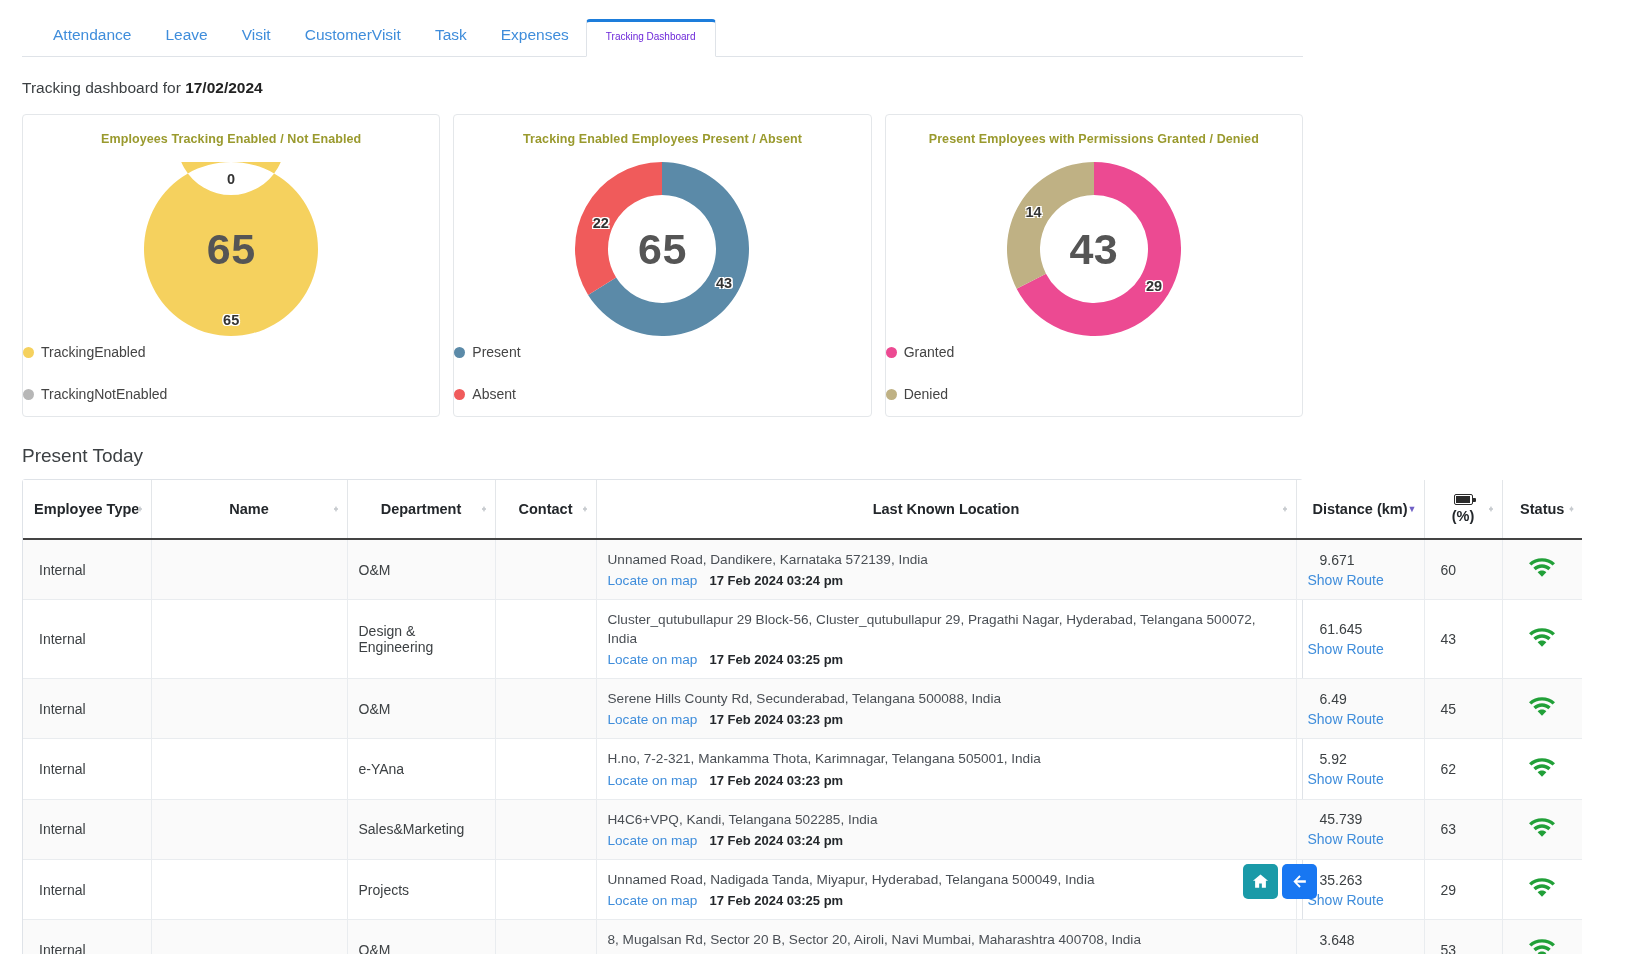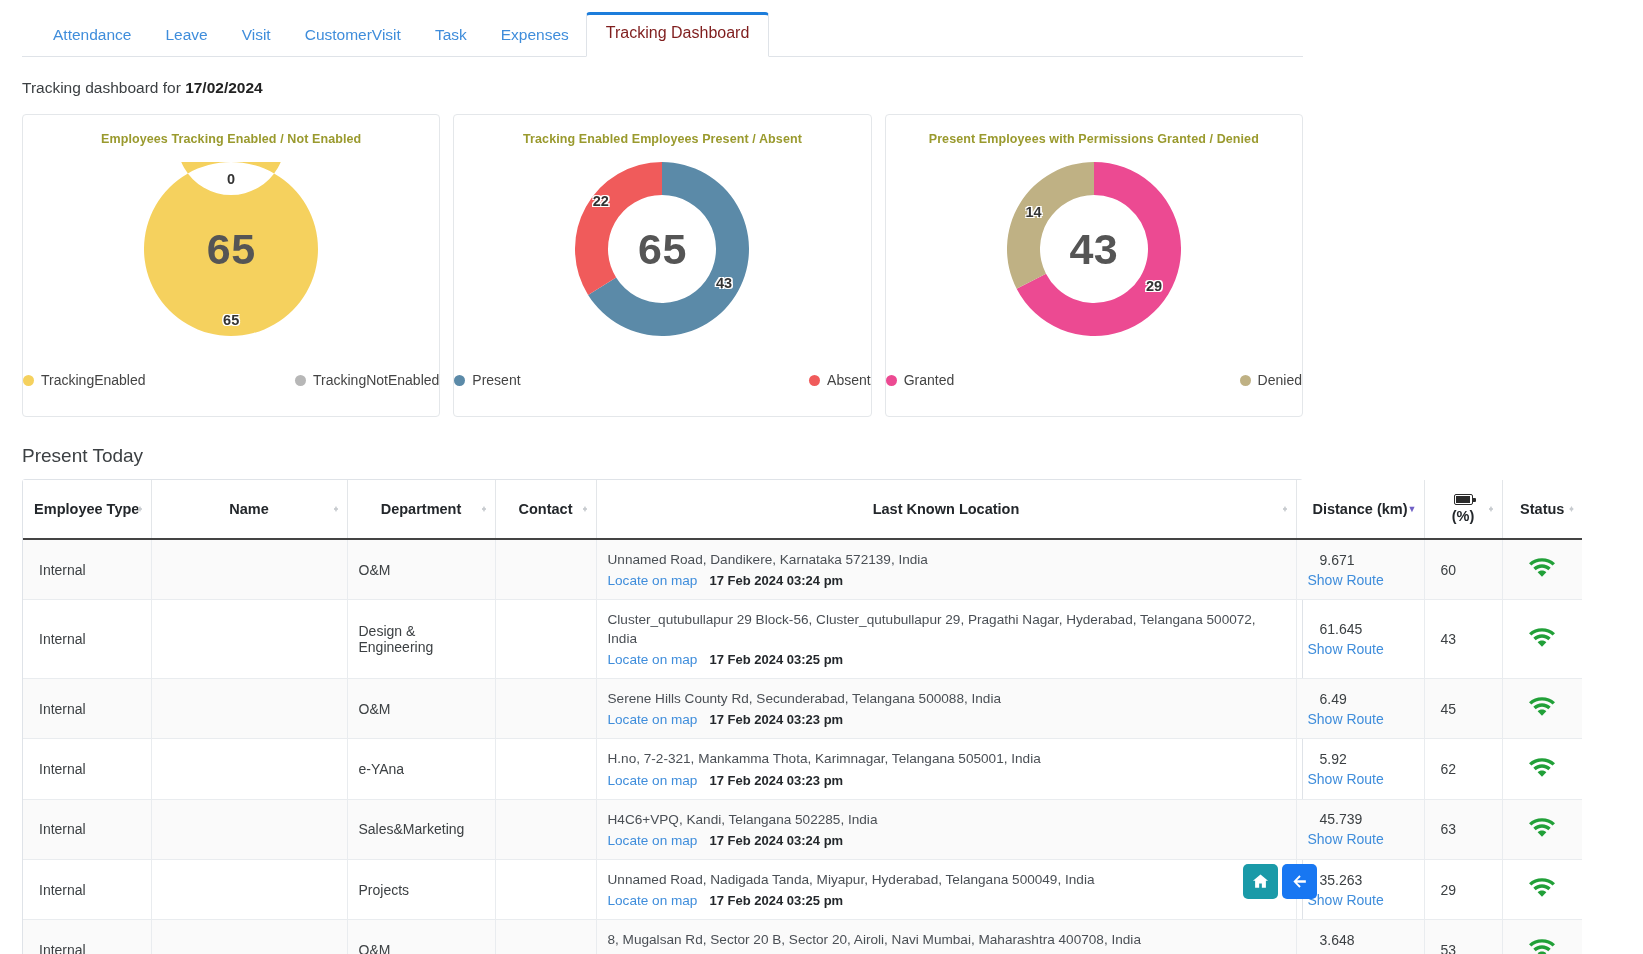--- a/index.html
+++ b/index.html
@@ -24,29 +24,29 @@
   }
   .tab {
     font-size: 15.5px;
     color: #3f8ddb;
     padding: 10px 17px 13px 17px;
     cursor: pointer;
     white-space: nowrap;
     line-height: 1.1;
   }
   .tab.active {
-    color: #7f1d1d;
+    color: #6d28d9;
     background: #fff;
     border: 1px solid #dfe3e8;
     border-bottom: 1px solid #fff;
     border-top: 3px solid #1d7ddb;
     border-radius: 4px 4px 0 0;
     margin-bottom: -1px;
     padding: 9px 19px 14px 19px;
-    font-size: 16px;
+    font-size: 10px;
   }
 
   
   .subtitle {
     font-size: 15.5px;
     color: #3c4043;
     margin: 22px 0 0 22px;
   }
   .subtitle b { font-weight: bold; color:#222; }
 
@@ -86,22 +86,23 @@
   }
   .slice-label {
     position:absolute;
     font-size: 14.5px;
     font-weight: bold;
     color: #333;
     text-shadow: -1.4px -1.4px 0 #fff, 1.4px -1.4px 0 #fff, -1.4px 1.4px 0 #fff, 1.4px 1.4px 0 #fff;
     white-space: nowrap;
   }
   .legend {
-    display:flex; justify-content:space-between; gap: 26px;
-    margin-top: 36px;
+    display:flex; justify-content:flex-start; gap: 26px;
+    margin-top: 8px;
+    flex-direction: column;
   }
   .legend-item { display:flex; align-items:center; gap:7px; font-size:14px; color:#444; cursor:pointer; }
   .legend-dot { width:11px; height:11px; border-radius:50%; display:block; }
 
   
   .section-title {
     font-size: 19px;
     color: #3c4043;
     margin: 28px 0 12px 22px;
   }
@@ -252,21 +253,21 @@
       </div>
       <div class="card">
         <div class="card-title">Tracking Enabled Employees Present / Absent</div>
         <div class="donut-wrap">
           <svg class="donut" viewBox="0 0 174 174">
             <path d="M 87 0 A 87 87 0 1 1 13.09628964442767 132.90470123723355 L 41.12873150343786 115.49257318173116 A 54 54 0 1 0 87 33 Z" fill="#5b8aa8"></path>
             <path d="M 13.09628964442767 132.90470123723355 A 87 87 0 0 1 86.99999999999999 0 L 86.99999999999999 33 A 54 54 0 0 0 41.12873150343786 115.49257318173116 Z" fill="#f05b5b"></path>
           </svg>
           <div class="donut-center">65</div>
           <div class="slice-label" style="left: 148.615px; top: 121.262px; transform: translate(-50%, -50%);">43</div>
-          <div class="slice-label" style="left: 25.3853px; top: 39px; transform: translate(-50%, -50%);">22</div>
+          <div class="slice-label" style="left: 25.3853px; top: 61px; transform: translate(-50%, -50%);">22</div>
         </div>
         <div class="legend">
           <div class="legend-item">
             <span class="legend-dot" style="background: rgb(91, 138, 168);"></span>
             <span>Present</span>
           </div>
           <div class="legend-item">
             <span class="legend-dot" style="background: rgb(240, 91, 91);"></span>
             <span>Absent</span>
           </div>

